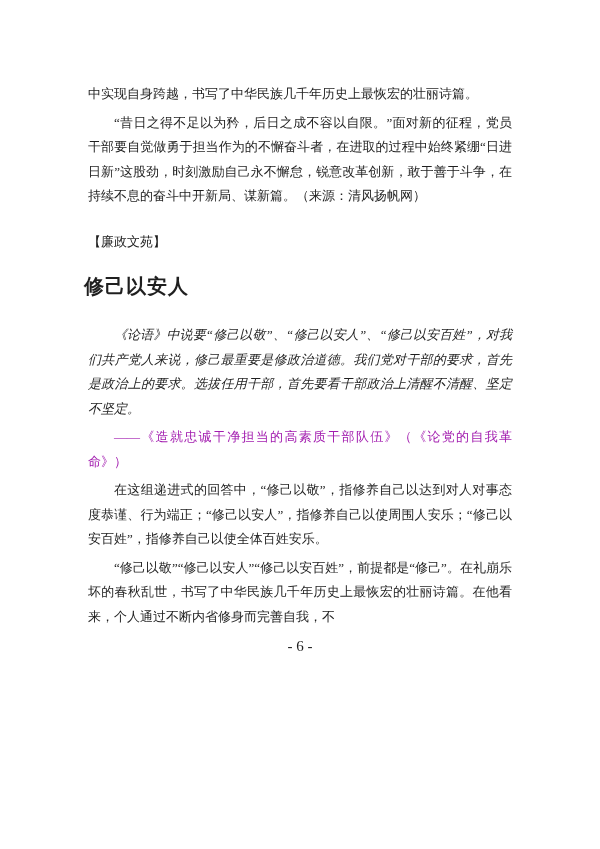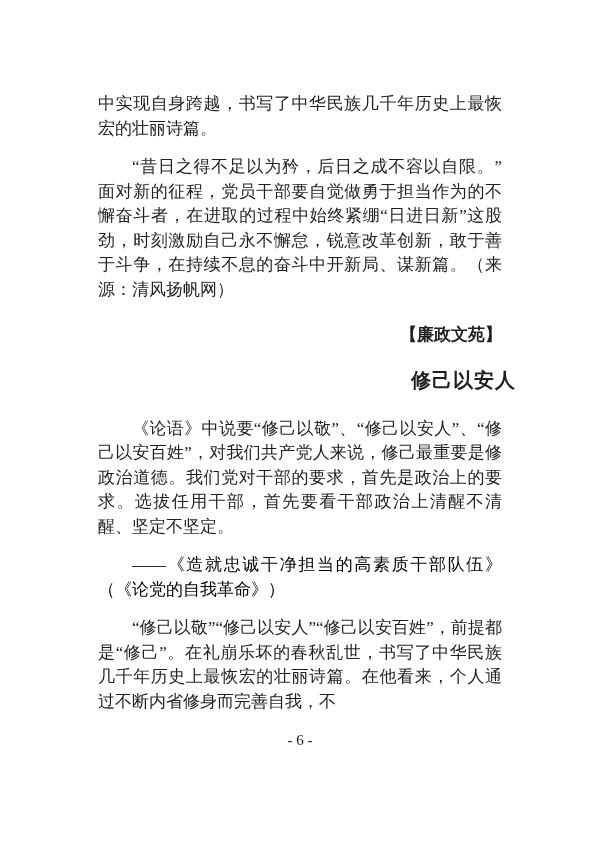--- a/index.html
+++ b/index.html
@@ -18,50 +18,51 @@
     font-family: "Liberation Serif", "DejaVu Serif", serif;
     color: #1f1f1f;
   }
   .content {
     position: absolute;
     left: 84px;
     top: 78px;
     width: 432px;
   }
   .body-text {
-    margin: 14px;
-    font-size: 17px;
+    margin: 4px;
+    font-size: 13px;
     line-height: 24.5px;
     text-align: justify;
     letter-spacing: 0;
     word-break: normal;
   }
   .indent {
     text-indent: 2em;
   }
   .section-header {
     margin-top: 21px;
-    font-weight: bold;
-    text-align: right;
+    font-weight: normal;
+    text-align: left;
   }
   .article-title {
     margin: 17px 0 0 0;
     font-size: 20px;
     line-height: 30px;
     font-weight: bold;
-    text-align: right;
+    text-align: left;
     font-family: Liberation Serif, serif;
     letter-spacing: 1px;
   }
   .para-first {
     margin-top: 22px;
+    font-style: italic;
   }
   .citation {
     
-    color: #000000;
+    color: #a21caf;
   }
   .footer {
     margin-top: 5px;
     font-size: 15px;
     line-height: 24px;
     text-align: center;
     color: #1f1f1f;
   }
 </style>
 </head>
@@ -76,19 +77,20 @@
 
     <p class="body-text section-header">【廉政文苑】</p>
 
     <h1 class="article-title">修己以安人</h1>
 
     <p class="body-text indent para-first">《论语》中说要“修己以敬”、“修己以安人”、“修己以安百姓”，对我们共产党人来说，修己最重要是修政治道德。我们党对干部的要求，首先是政治上的要求。选拔任用干部，首先要看干部政治上清醒不清醒、坚定不坚定。</p>
 
     <p class="body-text indent citation">——《造就忠诚干净担当的高素质干部队伍》（《论党的自我革命》）</p>
 
 
+    <p class="body-text indent">在这组递进式的回答中，“修己以敬”，指修养自己以达到对人对事态度恭谨、行为端正；“修己以安人”，指修养自己以使周围人安乐；“修己以安百姓”，指修养自己以使全体百姓安乐。</p>
 
     <p class="body-text indent">“修己以敬”“修己以安人”“修己以安百姓”，前提都是“修己”。在礼崩乐坏的春秋乱世，书写了中华民族几千年历史上最恢宏的壮丽诗篇。在他看来，个人通过不断内省修身而完善自我，不</p>
 
     <div class="footer">- 6 -</div>
 
   </div>
 </div>
 
 </body></html>

